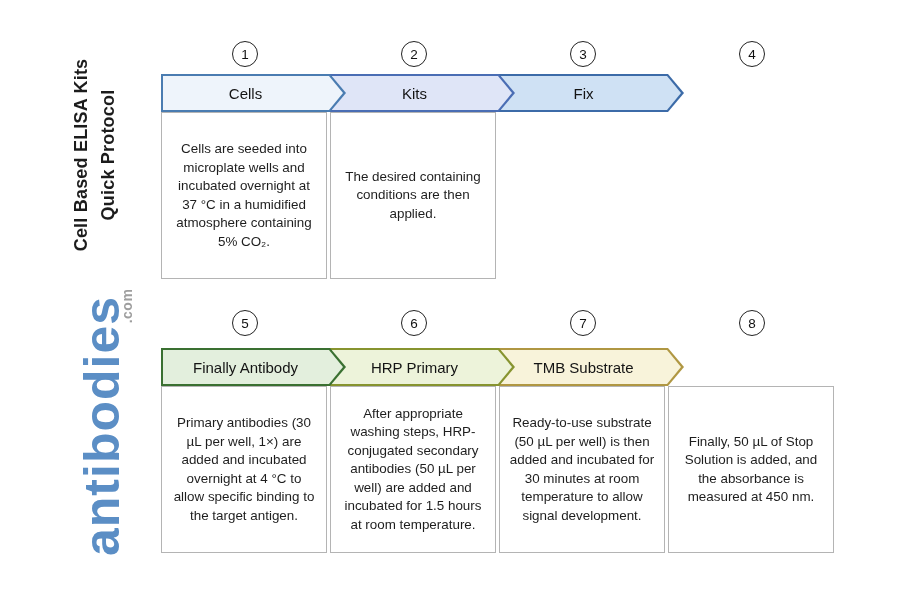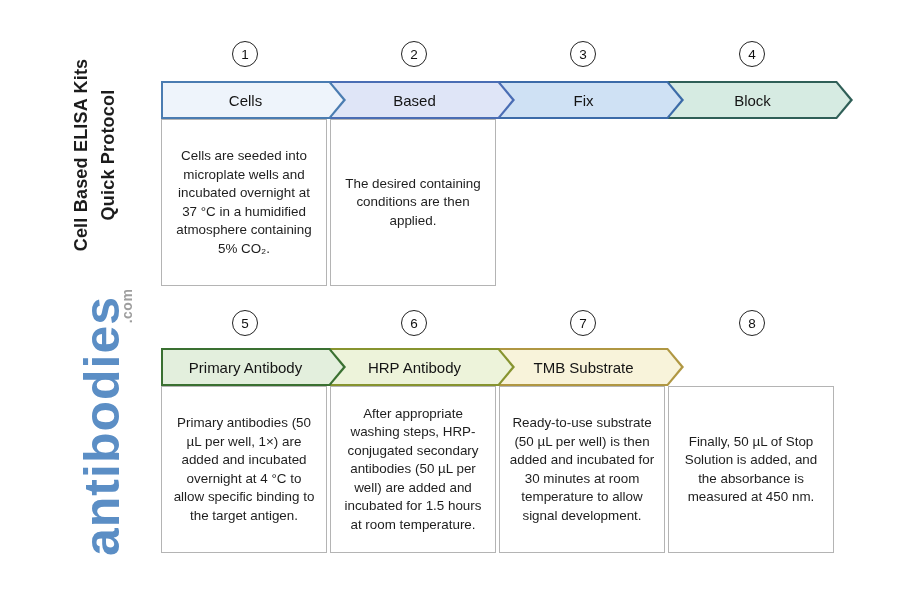--- a/index.html
+++ b/index.html
@@ -26,21 +26,21 @@
   .phase-1{top:41px;}
   .phase-2{top:310px;}
 
   .circles-row{position:relative;height:26px;}
   .circle{position:absolute;top:0;width:26px;height:26px;border:1.6px solid #222;
           border-radius:50%;background:#fff;box-sizing:border-box;
           display:flex;align-items:center;justify-content:center;
           font-size:13.5px;color:#111;}
   .c0{left:71px;} .c1{left:240px;} .c2{left:409px;} .c3{left:578px;}
 
-  .band{position:relative;height:38px;margin-top:14px;}
+  .band{position:relative;height:38px;margin-top:7px;}
   .phase-2 .band{margin-top:12px;}
   .chev{position:absolute;top:0;width:185px;height:38px;}
   .p0{left:0;z-index:4;} .p1{left:169px;z-index:3;} .p2{left:338px;z-index:2;text-align:right;} .p3{left:507px;z-index:1;}
   .chev-bg{position:absolute;inset:0;background:var(--border,#666);
            clip-path:polygon(0 0,169px 0,185px 19px,169px 38px,0 38px);}
   .chev-fg{position:absolute;inset:0;background:var(--fill,#eee);
            clip-path:polygon(2px 2px,168px 2px,182px 19px,168px 36px,2px 36px);}
   .chev-label{position:absolute;left:0;top:0;width:169px;height:38px;
            display:flex;align-items:center;justify-content:center;
            font-size:15px;color:#141414;}
@@ -79,31 +79,26 @@
   </div>
   <div class="band">
     <div class="chev p0" style="--fill: #eef4fb; --border: #4a7cb1;">
       <div class="chev-bg"></div>
       <div class="chev-fg"></div>
       <div class="chev-label">Cells</div>
     </div>
     <div class="chev p1" style="--fill: #dfe5f7; --border: #4a6db4;">
       <div class="chev-bg"></div>
       <div class="chev-fg"></div>
-      <div class="chev-label">Based</div>
+      <div class="chev-label">Kits</div>
     </div>
     <div class="chev p2" style="--fill: #cfe1f4; --border: #3c6ba8;">
       <div class="chev-bg"></div>
       <div class="chev-fg"></div>
       <div class="chev-label">Fix</div>
-    </div>
-    <div class="chev p3" style="--fill: #d6ebe2; --border: #2f5f57;">
-      <div class="chev-bg"></div>
-      <div class="chev-fg"></div>
-      <div class="chev-label">Block</div>
     </div>
   </div>
   <div class="boxes">
     <div class="box">
         <span>Cells are seeded into microplate wells and incubated overnight at 37 °C in a humidified atmosphere containing 5% CO₂.</span>
       </div>
     <div class="box">
         <span>The desired containing conditions are then applied.</span>
       </div>
   </div>
@@ -121,36 +116,36 @@
         <span>7</span>
       </div>
     <div class="circle c3">
         <span>8</span>
       </div>
   </div>
   <div class="band">
     <div class="chev p0" style="--fill: #e3efdd; --border: #3a7031;">
       <div class="chev-bg"></div>
       <div class="chev-fg"></div>
-      <div class="chev-label">Primary Antibody</div>
+      <div class="chev-label">Finally Antibody</div>
     </div>
     <div class="chev p1" style="--fill: #edf3da; --border: #87942f;">
       <div class="chev-bg"></div>
       <div class="chev-fg"></div>
-      <div class="chev-label">HRP Antibody</div>
+      <div class="chev-label">HRP Primary</div>
     </div>
     <div class="chev p2" style="--fill: #f8f3da; --border: #b09742;">
       <div class="chev-bg"></div>
       <div class="chev-fg"></div>
       <div class="chev-label">TMB Substrate</div>
     </div>
   </div>
   <div class="boxes">
     <div class="box">
-        <span>Primary antibodies (50 µL per well, 1×) are added and incubated overnight at 4 °C to allow specific binding to the target antigen.</span>
+        <span>Primary antibodies (30 µL per well, 1×) are added and incubated overnight at 4 °C to allow specific binding to the target antigen.</span>
       </div>
     <div class="box">
         <span>After appropriate washing steps, HRP-conjugated secondary antibodies (50 µL per well) are added and incubated for 1.5 hours at room temperature.</span>
       </div>
     <div class="box">
         <span>Ready-to-use substrate (50 µL per well) is then added and incubated for 30 minutes at room temperature to allow signal development.</span>
       </div>
     <div class="box">
         <span>Finally, 50 µL of Stop Solution is added, and the absorbance is measured at 450 nm.</span>
       </div>

